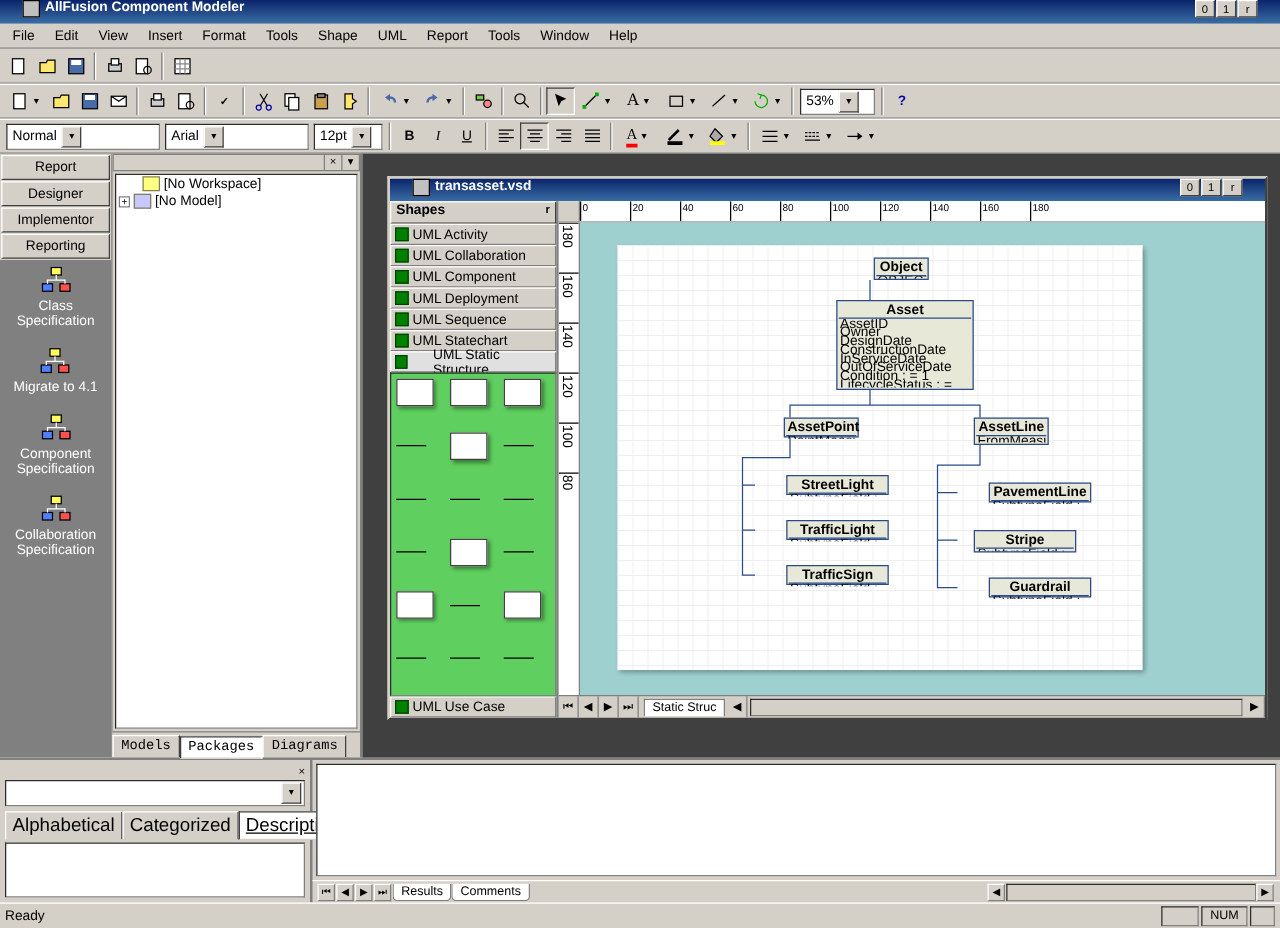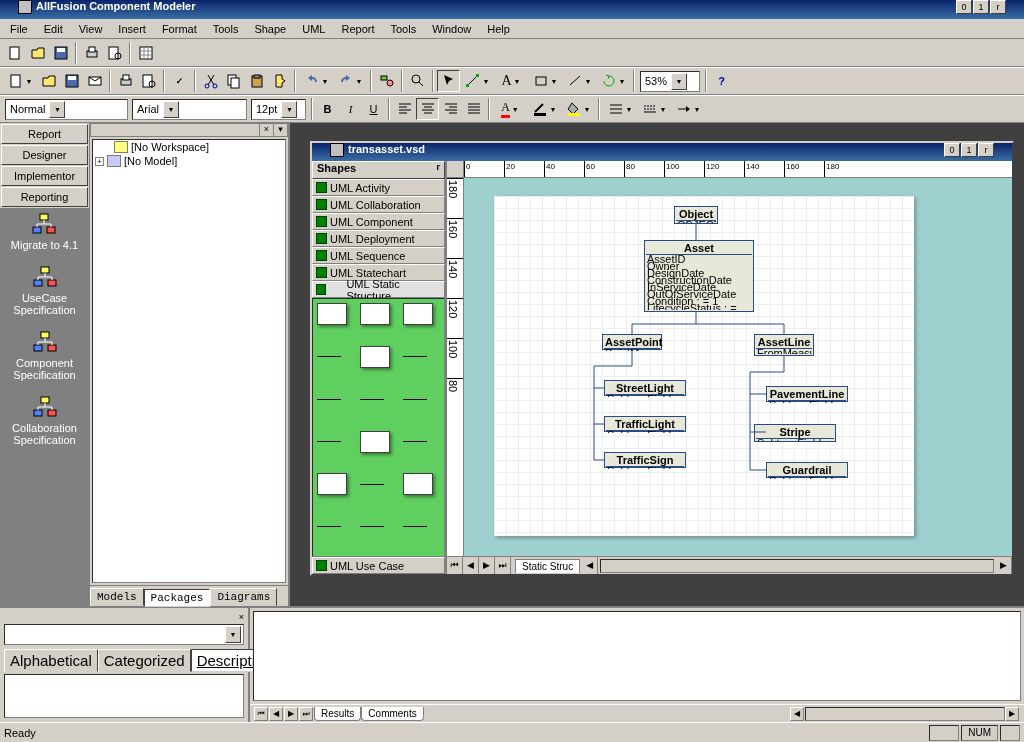--- a/index.html
+++ b/index.html
@@ -69,21 +69,21 @@
 .rulerc { height:17px; display:flex; background:#fff; border-bottom:1px solid #808080; }
 .rulerc .corner { width:17px; border-right:1px solid #808080; background:#d4d0c8; }
 .rulerc .hr { flex:1; background:#fff; position:relative; font-size:8px; overflow:hidden; display:flex;}
 .hr .tick { position:relative; width:40px; border-left:1px solid #000; height:100%; }
 .hr .tick span { position:absolute; left:1px; top:1px; font-size:8px; }
 .canvasrow { flex:1; display:flex; min-height:0; }
 .vr { width:17px; background:#fff; border-right:1px solid #808080; font-size:8px; display:flex; flex-direction:column; overflow:hidden; }
 .vr .vt { height:40px; border-top:1px solid #000; writing-mode:vertical-lr; padding-top:1px; }
 .canvas { flex:1; background:#9fd0d0; overflow:auto; position:relative; }
 .page { position:absolute; left:30px; top:18px; width:420px; height:340px; background:#fff; box-shadow:2px 2px 4px rgba(0,0,0,.3); background-image:linear-gradient(#eee 1px,transparent 1px),linear-gradient(90deg,#eee 1px,transparent 1px); background-size:12px 12px; }
-.umlbox { position:absolute; border:1px solid #2a4a8a; background:#e8e8d8; font-size:6px; text-align:center; padding:1px; display:flex; flex-direction:column; }
+.umlbox { position:absolute; border:1px solid #2a4a8a; background:#e8e8d8; font-size:6px; text-align:center; padding:1px; display:flex; flex-direction:column;margin-left:25px; }
 .umlbox .hd { border-bottom:1px solid #2a4a8a; font-weight:bold; padding:0 1px; }
 .umlbox .bd { flex:1; text-align:left; padding:1px; line-height:7px; overflow:hidden; }
 
 .canvtabs { height:18px; background:#d4d0c8; border-top:1px solid #808080; display:flex; align-items:center; }
 .canvtabs .nav { width:16px; text-align:center; font-size:9px; border-right:1px solid #808080; height:100%; line-height:16px; }
 .canvtabs .ct { border:1px solid #808080; border-bottom:0; padding:1px 6px; background:#fff; font-size:10px; margin-left:4px; }
 
 
 .bottom { height:116px; display:flex; border-top:2px solid #808080; background:#d4d0c8; }
 .bprops { width:250px; border-right:2px solid #808080; display:flex; flex-direction:column; padding:4px; }
@@ -407,32 +407,32 @@
     <div class="railbody" id="railbody">
         <div class="railitem">
           <div class="ri">
             <svg width="26" height="22">
               <rect x="9" y="1" width="8" height="6" fill="#ffff60" stroke="#000"></rect>
               <rect x="2" y="14" width="8" height="6" fill="#5080ff" stroke="#000"></rect>
               <rect x="16" y="14" width="8" height="6" fill="#ff5050" stroke="#000"></rect>
               <path d="M13 7v4M13 11H6v3M13 11h7v3" stroke="#fff" fill="none"></path>
             </svg>
           </div>
-          <span>Migrate to 4.1</span>
+          <span>Class Specification</span>
         </div>
         <div class="railitem">
           <div class="ri">
             <svg width="26" height="22">
               <rect x="9" y="1" width="8" height="6" fill="#ffff60" stroke="#000"></rect>
               <rect x="2" y="14" width="8" height="6" fill="#5080ff" stroke="#000"></rect>
               <rect x="16" y="14" width="8" height="6" fill="#ff5050" stroke="#000"></rect>
               <path d="M13 7v4M13 11H6v3M13 11h7v3" stroke="#fff" fill="none"></path>
             </svg>
           </div>
-          <span>UseCase Specification</span>
+          <span>Migrate to 4.1</span>
         </div>
         <div class="railitem">
           <div class="ri">
             <svg width="26" height="22">
               <rect x="9" y="1" width="8" height="6" fill="#ffff60" stroke="#000"></rect>
               <rect x="2" y="14" width="8" height="6" fill="#5080ff" stroke="#000"></rect>
               <rect x="16" y="14" width="8" height="6" fill="#ff5050" stroke="#000"></rect>
               <path d="M13 7v4M13 11H6v3M13 11h7v3" stroke="#fff" fill="none"></path>
             </svg>
           </div>

